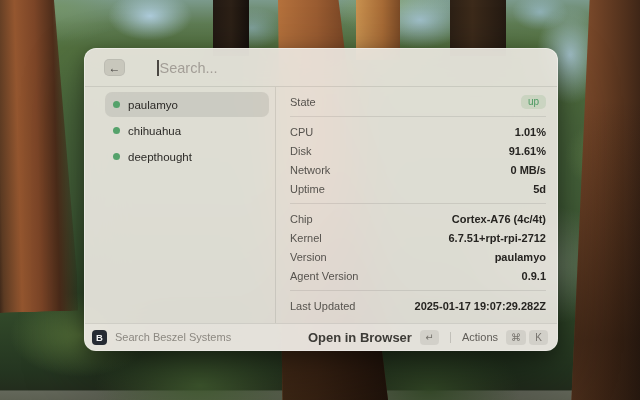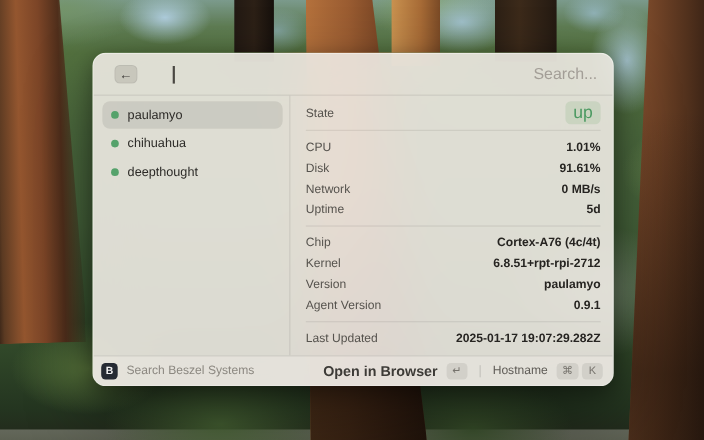--- a/index.html
+++ b/index.html
@@ -54,40 +54,40 @@
     border-radius:12px;border:1px solid rgba(255,255,255,.4);
     box-shadow:0 25px 60px rgba(0,0,0,.45),0 5px 18px rgba(0,0,0,.3);
     display:flex;flex-direction:column;box-sizing:border-box;overflow:hidden;}
 
   .search-row{height:37px;flex:0 0 37px;display:flex;align-items:center;padding:0 14px 0 19px;}
   .back-btn{width:21px;height:17px;border-radius:5px;background:rgba(102,96,88,.18);
     border:1px solid rgba(0,0,0,.06);display:flex;align-items:center;justify-content:center;
     font-size:12px;color:#3f3d3a;cursor:pointer;box-sizing:border-box;}
   .caret{width:1.5px;height:16px;background:#4a4742;margin-left:32px;}
   .search-input{flex:1;border:none;outline:none;background:transparent;
-    font-family:inherit;font-size:14.5px;color:#6d28d9;padding:0 0 0 1px;text-align:right;}
+    font-family:inherit;font-size:14.5px;color:#6d28d9;padding:0 0 0 1px;}
   .search-input::placeholder{color:#a39e97;}
   .hline{height:1px;background:rgba(0,0,0,.09);flex:0 0 1px;}
 
-  .content{flex:1;display:flex;min-height:0;}
+  .content{flex:1;display:flex;min-height:0;padding-left:12px;}
   .list-pane{width:178px;flex:0 0 178px;padding:5px 6px 6px 8px;box-sizing:border-box;}
   .vline{width:1px;background:rgba(0,0,0,.09);}
   .list-item{height:25px;border-radius:7px;display:flex;align-items:center;gap:8px;
     padding:0 8px;cursor:pointer;margin-bottom:1px;}
   .list-item.selected{background:rgba(0,0,0,.082);}
   .dot{width:7px;height:7px;border-radius:50%;background:#55a26b;flex:0 0 7px;}
   .list-item .label{font-size:11.5px;font-weight:500;color:#2c2a27;}
 
   .detail-pane{flex:1;padding:0 11px 0 14px;box-sizing:border-box;overflow:hidden;}
   .section{padding:5px 0;}
   .row{display:flex;justify-content:space-between;align-items:center;min-height:19px;}
   .row .rlabel{font-size:11px;color:#56534e;text-align:right;}
   .row .rvalue{font-size:11px;font-weight:600;color:#262421;}
   .row .rvalue.badge{font-weight:500;color:#4c9a62;background:rgba(111,168,112,.18);
-    padding:1.5px 7px;border-radius:5px;font-size:16px;}
+    padding:1.5px 7px;border-radius:5px;font-size:10px;}
   .hdiv{height:1px;background:rgba(0,0,0,.085);}
 
   .footer{flex:0 0 26px;border-top:1px solid rgba(0,0,0,.09);display:flex;align-items:center;
     padding:0 9px 0 7px;gap:8px;background:rgba(244,240,234,.35);}
   .logo{width:15px;height:15px;border-radius:4px;background:#262b33;color:#f2f2f2;
     display:flex;align-items:center;justify-content:center;font-size:9.5px;font-weight:bold;}
   .app-label{font-size:11px;color:#8c8881;flex:1;}
   .primary-label{font-size:13px;font-weight:600;color:#3d3b37;}
   .keycap{height:15px;min-width:9px;padding:0 5px;border-radius:4px;background:rgba(0,0,0,.075);
     color:#75726c;font-size:10px;display:flex;align-items:center;justify-content:center;}
@@ -162,21 +162,21 @@
   </div>
         </div>
         <div class="hdiv"></div>
         <div class="section">
           <div class="row">
     <span class="rlabel">Chip</span>
     <span class="rvalue">Cortex-A76 (4c/4t)</span>
   </div>
           <div class="row">
     <span class="rlabel">Kernel</span>
-    <span class="rvalue">6.8.51+rpt-rpi-2712</span>
+    <span class="rvalue">6.7.51+rpt-rpi-2712</span>
   </div>
           <div class="row">
     <span class="rlabel">Version</span>
     <span class="rvalue">paulamyo</span>
   </div>
           <div class="row">
     <span class="rlabel">Agent Version</span>
     <span class="rvalue">0.9.1</span>
   </div>
         </div>
@@ -189,19 +189,19 @@
         </div>
       </div>
   </div>
 
   <div class="footer">
     <div class="logo">B</div>
     <div class="app-label">Search Beszel Systems</div>
     <div class="primary-label">Open in Browser</div>
     <div class="keycap">↵</div>
     <div class="vdiv"></div>
-    <div class="actions-label">Hostname</div>
+    <div class="actions-label">Actions</div>
     <div class="keys">
       <div class="keycap">⌘</div>
       <div class="keycap">K</div>
     </div>
   </div>
 </div>
 
 </body></html>

